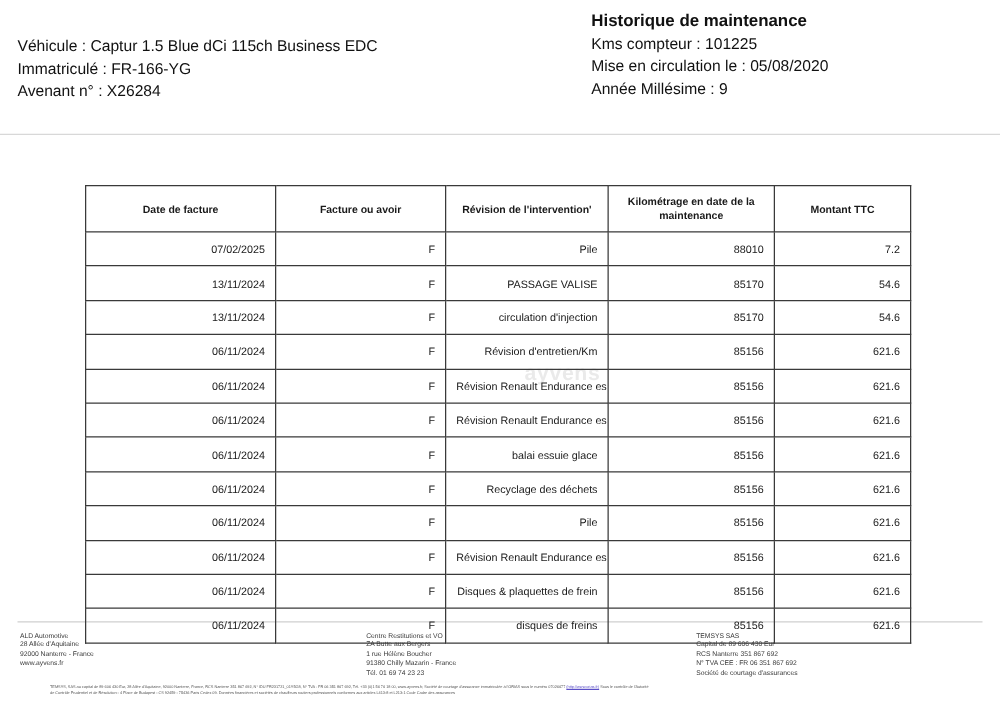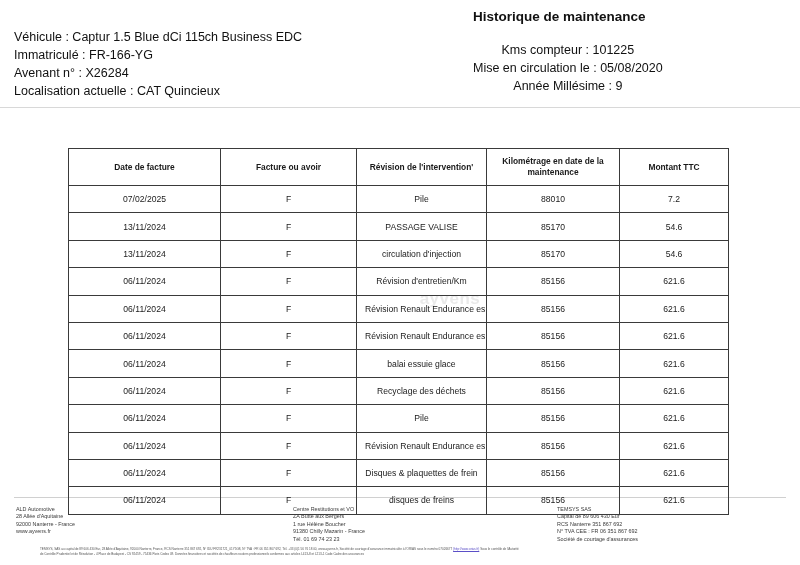--- a/index.html
+++ b/index.html
@@ -36,24 +36,23 @@
     position: absolute;
     left: 473px;
     top: 8px;
     font-size: 12.5px;
     line-height: 18px;
     color: #111;
   }
   .doc-title {
     font-weight: bold;
     font-size: 13.5px;
-    margin-bottom: 15px;
     white-space: nowrap;
   }
-  .header-right .line { white-space: nowrap; text-align: center; }
+  .header-right .line { white-space: nowrap; }
 
   .header-rule {
     position: absolute;
     left: 0;
     right: 0;
     top: 107px;
     border-top: 1px solid #d8d8d8;
   }
 
   
@@ -83,21 +82,21 @@
   table.history thead th {
     height: 36px;
     font-weight: bold;
     text-align: center;
     font-size: 8.4px;
     line-height: 11px;
     white-space: normal;
   }
   table.history tbody td {
     height: 26.4px;
-    text-align: center;
+    text-align: right;
     font-weight: normal;
   }
   
   col.c-date  { width: 152px; }
   col.c-fact  { width: 136px; }
   col.c-det   { width: 130px; }
   col.c-km    { width: 133px; }
   col.c-ttc   { width: 109px; }
 
   
@@ -161,21 +160,20 @@
 </style>
 </head>
 <body>
 
 <div class="header">
 
   <div class="header-left">
     <div>Véhicule : Captur 1.5 Blue dCi 115ch Business EDC</div>
     <div>Immatriculé : FR-166-YG</div>
     <div>Avenant n° : X26284</div>
-    <div>Localisation actuelle : CAT Quincieux</div>
   </div>
 
   <div class="header-right">
     <div class="doc-title">Historique de maintenance</div>
     <div class="line">Kms compteur : 101225</div>
     <div class="line">Mise en circulation le : 05/08/2020</div>
     <div class="line">Année Millésime : 9</div>
   </div>
 
   <div class="header-rule"></div>

